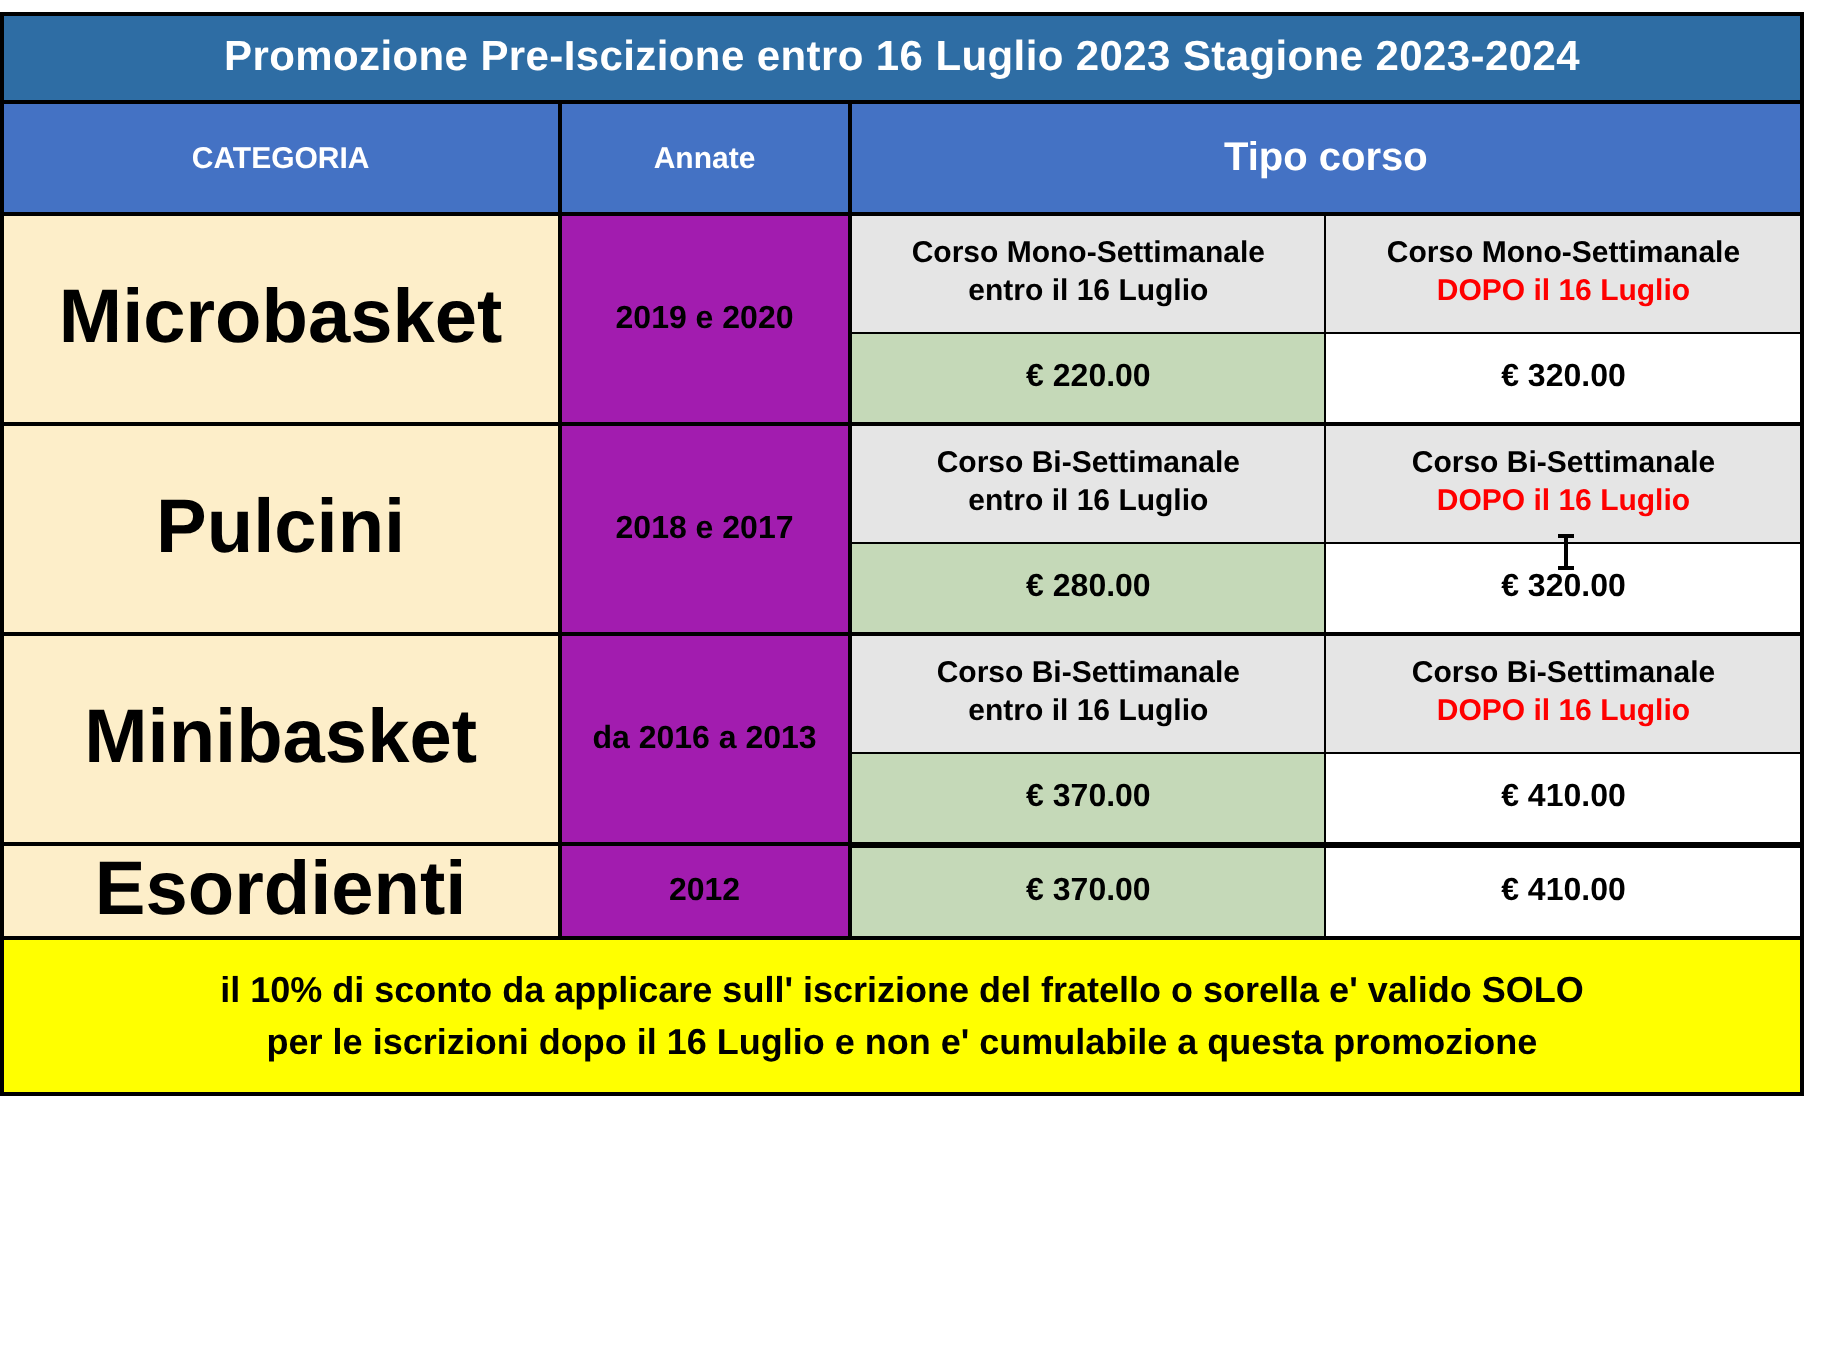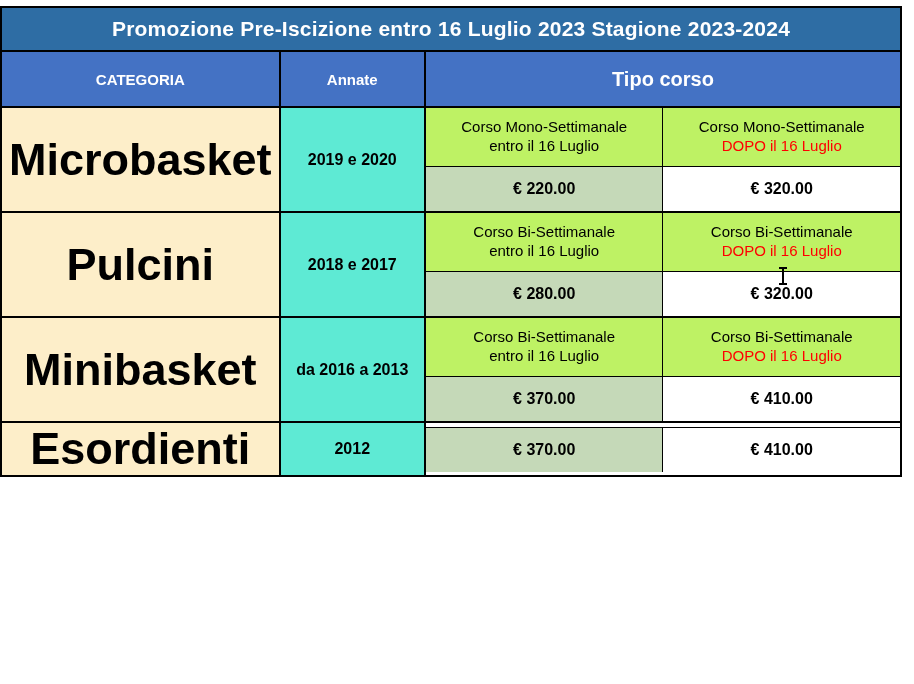--- a/index.html
+++ b/index.html
@@ -51,27 +51,27 @@
     font-weight: bold;
     height: 54px;
   }
   .hdr-small { font-size: 15px; }
   .hdr-big { font-size: 20px; }
 
   
   .cat-cell {
     background: #fdeec9;
     color: #000000;
-    font-size: 45px;
+    font-size: 38px;
     font-weight: bold;
     margin-left: 14px;
   }
   
   .year-cell {
-    background: #5eead4;
+    background: #a21caf;
     color: #000000;
     font-size: 16px;
     font-weight: bold;
   }
 
   
   .inner {
     width: 100%;
     border-collapse: collapse;
     table-layout: fixed;
@@ -81,23 +81,23 @@
     padding: 0;
     text-align: center;
     vertical-align: middle;
   }
   .inner td.no-left { border-left: none; }
   .inner td.no-right { border-right: none; }
   .inner td.no-top { border-top: none; }
   .inner td.no-bottom { border-bottom: none; }
 
   .course-label {
-    background: #bef264;
+    background: #e5e5e5;
     font-size: 15px;
-    font-weight: normal;
+    font-weight: bold;
     color: #000000;
     height: 58px;
     line-height: 1.25;
   }
   .course-label .red { color: #ff0000; }
   .price-early {
     background: #c5d9b8;
     font-size: 16px;
     font-weight: bold;
     color: #000000;
@@ -261,15 +261,21 @@
             <tbody>
               <tr>
                 <td class="price-early no-left no-bottom">€ 370.00</td>
                 <td class="price-late no-right no-bottom">€ 410.00</td>
               </tr>
             </tbody>
           </table>
         </td>
       </tr>
 
+      <tr>
+        <td class="note-cell" colspan="3">
+          <span class="note-line">il 10% di sconto da applicare sull' iscrizione del fratello o sorella e' valido SOLO</span>
+          <span class="note-line">per le iscrizioni dopo il 16 Luglio e non e' cumulabile a questa promozione</span>
+        </td>
+      </tr>
     </tbody>
   </table>
 </div>
 
 </body></html>

